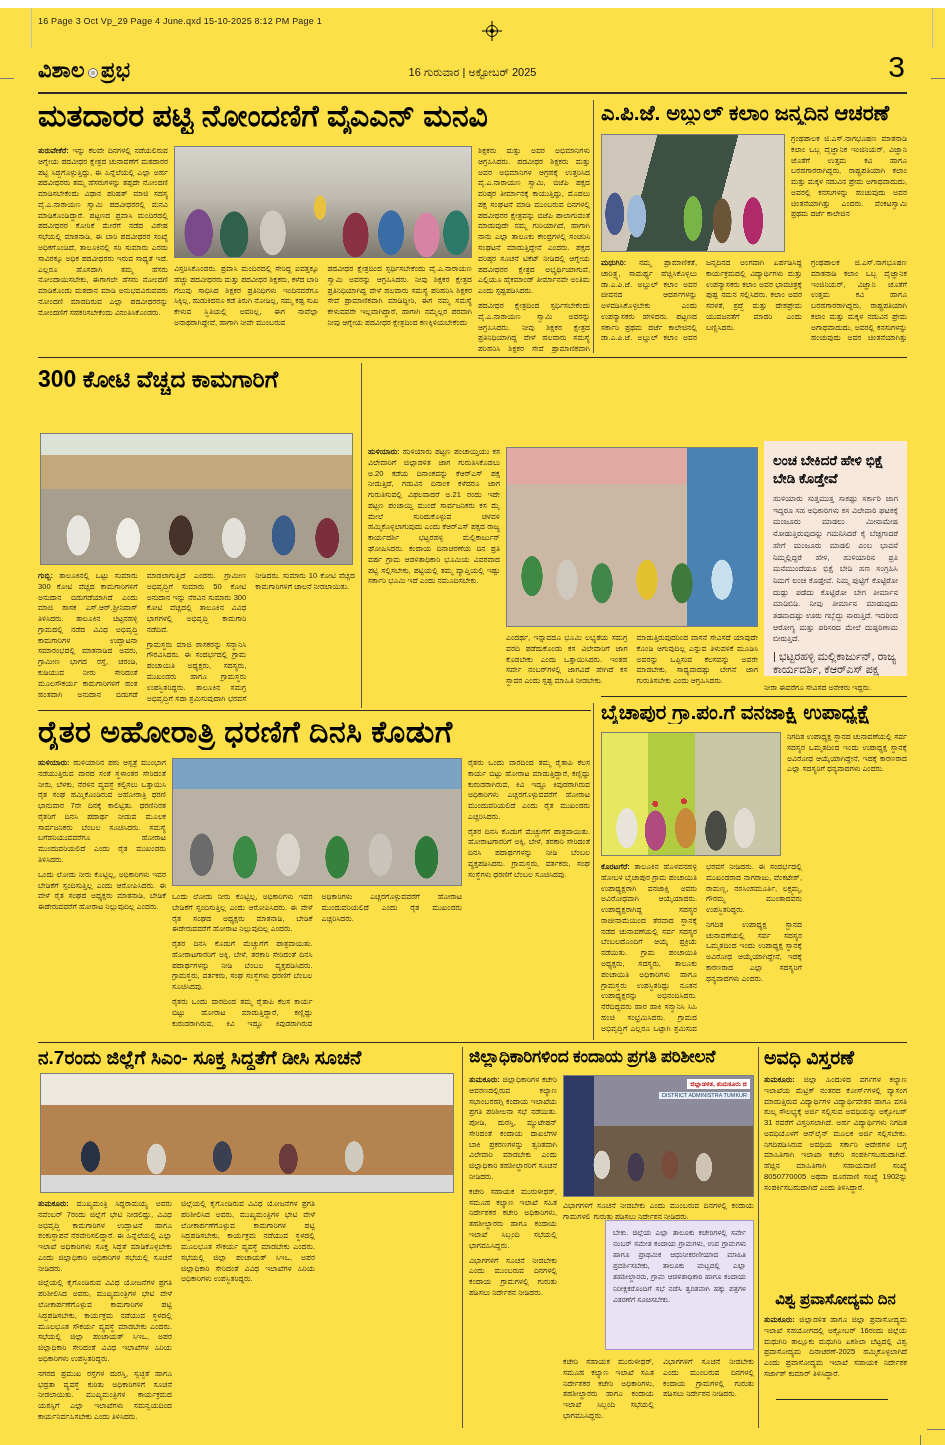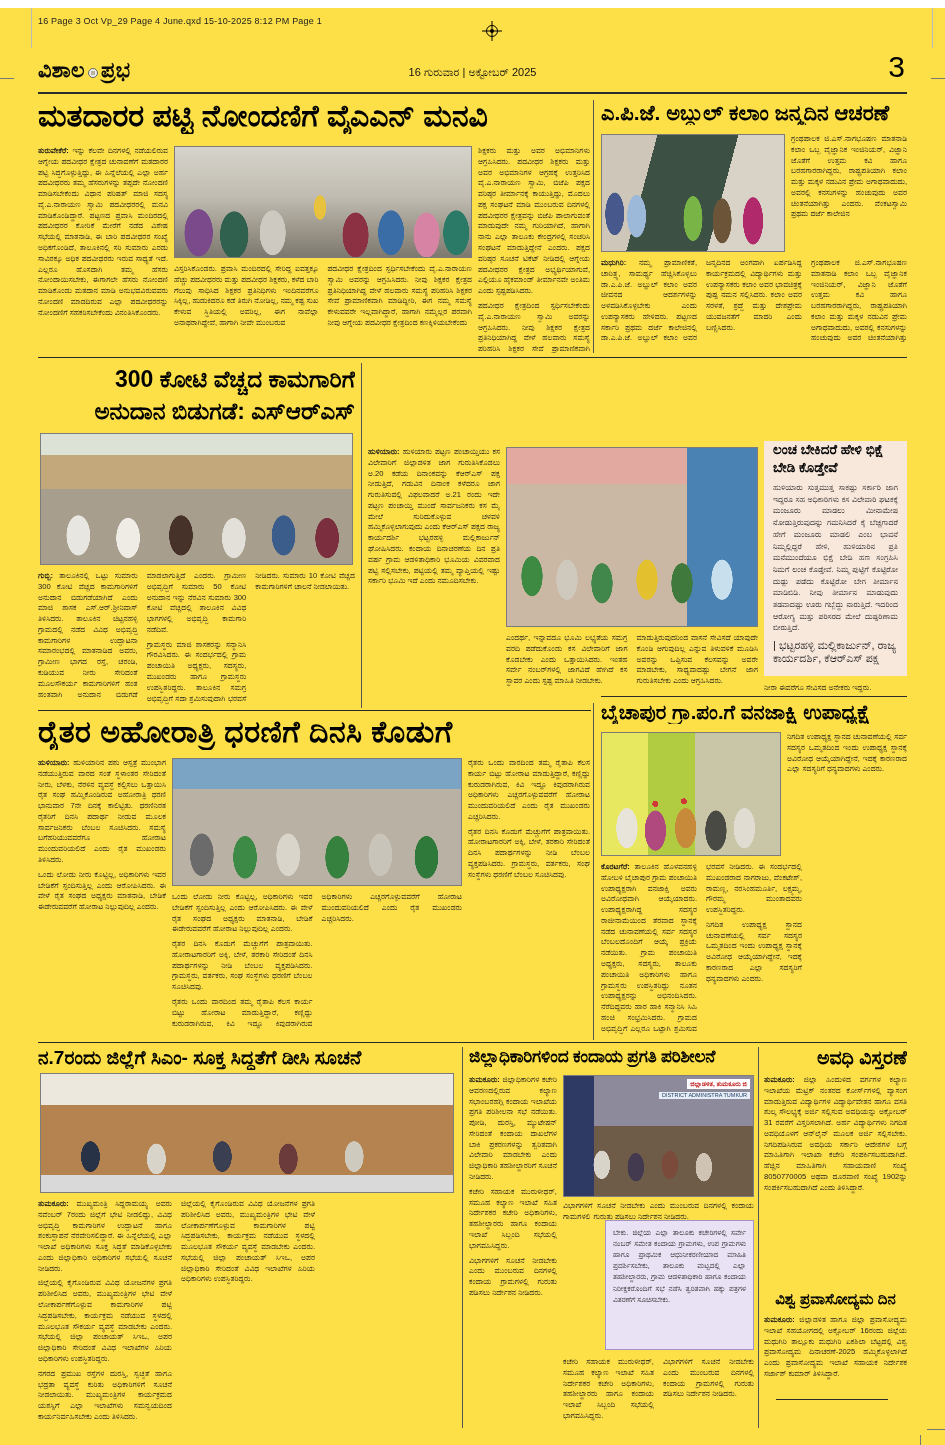--- a/index.html
+++ b/index.html
@@ -9,28 +9,28 @@
   .abs{position:absolute}
   .pinfo{font-size:9px;color:#222;letter-spacing:.2px}
   .mast-title{font-size:21px;font-weight:700;color:#0a0a0a;letter-spacing:.3px}
   .logo-dot{display:inline-block;width:10px;height:10px;border:1.5px solid #666;border-radius:50%;
             background:radial-gradient(circle,#b9b39f 0 40%,#eee 41%);margin:0 3px;vertical-align:middle}
   .dateline-c{font-size:11px;color:#111;text-align:center}
   .pageno{font-size:30px;font-weight:400;color:#000}
   .hr{position:absolute;background:#2b2b2b;height:1px}
   .vd{position:absolute;background:#555;width:1px}
   .hl{position:absolute;font-weight:700;color:#000;margin:0;line-height:1.2;white-space:nowrap;overflow:hidden}
-  .hlc{text-align:right}
+  .hlc{text-align:left}
   .txt{position:absolute;font-size:7.6px;line-height:1.42;text-align:justify;color:#1c1c1c;overflow:hidden}
   .txt p{margin:0 0 4px}
   .dl{font-weight:700}
   .cols2{column-count:2;column-gap:9px;column-fill:auto}
   .cols3{column-count:3;column-gap:9px;column-fill:auto}
   .ph{position:absolute;border:1px solid #7c7c7c;overflow:hidden}
-  .bx{position:absolute;background:#f8e7db;padding:0 9px;overflow:hidden}
+  .bx{position:absolute;background:#f8e7db;padding:11px 9px;overflow:hidden}
   .bx h3{font-size:13.5px;font-weight:700;margin:0 0 6px;line-height:1.3;color:#000}
   .bx .bt{font-size:7.8px;line-height:1.5;text-align:justify;color:#222}
   .bx .at{font-size:11px;font-weight:400;text-align:left;margin-top:5px;color:#222}
   .lav{position:absolute;background:#e9e2f4;border:1px solid #a393c9;padding:6px 7px;
        font-size:7.4px;line-height:1.5;text-align:justify;color:#222;overflow:hidden}
   .subhl{position:absolute;font-weight:700;color:#000;margin:0;line-height:1.2}
   .mark{position:absolute;background:#777}
   .banner1{position:absolute;top:3px;right:3px;background:#fff;color:#c02020;font-size:6.5px;
            font-weight:700;padding:1px 3px;line-height:1.2}
   .banner2{position:absolute;top:16px;right:3px;background:#e8eef5;color:#23406a;font-size:5.5px;
@@ -156,21 +156,21 @@
     <div class="txt cols3" style="left:0;top:160px;width:306px;height:95px">
       <p><b class="dl">ಮಧುಗಿರಿ:</b> <span>ನಮ್ಮ ಪ್ರಾಮಾಣಿಕತೆ, ಚಾರಿತ್ರ್ಯ, ಸಾಮರ್ಥ್ಯ ಹೆಚ್ಚಿಸಿಕೊಳ್ಳಲು ಡಾ.ಎ.ಪಿ.ಜೆ. ಅಬ್ದುಲ್ ಕಲಾಂ ಅವರ ಜೀವನದ ಆದರ್ಶಗಳನ್ನು ಅಳವಡಿಸಿಕೊಳ್ಳಬೇಕು ಎಂದು ಉಪನ್ಯಾಸಕರು ಹೇಳಿದರು. ಪಟ್ಟಣದ ಸರ್ಕಾರಿ ಪ್ರಥಮ ದರ್ಜೆ ಕಾಲೇಜಿನಲ್ಲಿ ಡಾ.ಎ.ಪಿ.ಜೆ. ಅಬ್ದುಲ್ ಕಲಾಂ ಅವರ ಜನ್ಮದಿನದ ಅಂಗವಾಗಿ ಏರ್ಪಡಿಸಿದ್ದ ಕಾರ್ಯಕ್ರಮದಲ್ಲಿ ವಿದ್ಯಾರ್ಥಿಗಳು ಮತ್ತು ಉಪನ್ಯಾಸಕರು ಕಲಾಂ ಅವರ ಭಾವಚಿತ್ರಕ್ಕೆ ಪುಷ್ಪ ನಮನ ಸಲ್ಲಿಸಿದರು. ಕಲಾಂ ಅವರ ಸರಳತೆ, ಶ್ರದ್ಧೆ ಮತ್ತು ದೇಶಪ್ರೇಮ ಯುವಜನತೆಗೆ ಮಾದರಿ ಎಂದು ಬಣ್ಣಿಸಿದರು.</span></p>
       <p>ಗ್ರಂಥಪಾಲಕ ಜಿ.ಎಸ್.ನಾಗಭೂಷಣ ಮಾತನಾಡಿ ಕಲಾಂ ಒಬ್ಬ ವೈಜ್ಞಾನಿಕ ಇಂಜಿನಿಯರ್, ವಿಜ್ಞಾನಿ ಜೊತೆಗೆ ಉತ್ತಮ ಕವಿ ಹಾಗೂ ಬರಹಗಾರರಾಗಿದ್ದರು, ರಾಷ್ಟ್ರಪತಿಯಾಗಿ ಕಲಾಂ ಮತ್ತು ಮಕ್ಕಳ ನಡುವಿನ ಪ್ರೇಮ ಅಗಾಧವಾದುದು, ಅವರಲ್ಲಿ ಕನಸುಗಳನ್ನು ಹಂಚುವುದು ಅವರ ಚಿಂತನೆಯಾಗಿತ್ತು ಎಂದರು. ವೆಂಕಟಸ್ವಾಮಿ ಪ್ರಥಮ ದರ್ಜೆ ಕಾಲೇಜಿನ</p>
     </div>
   </section>
 
   <div class="hr" style="left:38px;top:349px;width:869px"></div>
 
   <section class="abs" style="left:38px;top:355px;width:317px;height:345px;overflow:hidden">
     <h2 class="hl hlc" style="left:0;top:0;width:317px;font-size:23px;white-space:normal;line-height:1.4"><span>300 ಕೋಟಿ ವೆಚ್ಚದ ಕಾಮಗಾರಿಗೆ</span><br>
-        <span>ಅನುದಾನ ಬಿಡುಗಡೆ: ಎಸ್‌ಆರ್‌ಎಸ್</span></h2>
+        </h2>
     <div class="ph p-grant" style="left:2px;top:70px;width:313px;height:132px"></div>
     <div class="txt cols3" style="left:0;top:208px;width:317px;height:135px">
       <p><b class="dl">ಗುಬ್ಬಿ:</b> <span>ತಾಲೂಕಿನಲ್ಲಿ ಒಟ್ಟು ಸುಮಾರು 300 ಕೋಟಿ ವೆಚ್ಚದ ಕಾಮಗಾರಿಗಳಿಗೆ ಅನುದಾನ ಬಿಡುಗಡೆಯಾಗಿದೆ ಎಂದು ಮಾಜಿ ಶಾಸಕ ಎಸ್.ಆರ್.ಶ್ರೀನಿವಾಸ್ ತಿಳಿಸಿದರು. ತಾಲೂಕಿನ ಚಿಟ್ಟನಹಳ್ಳಿ ಗ್ರಾಮದಲ್ಲಿ ನಡೆದ ವಿವಿಧ ಅಭಿವೃದ್ಧಿ ಕಾಮಗಾರಿಗಳ ಉದ್ಘಾಟನಾ ಸಮಾರಂಭದಲ್ಲಿ ಮಾತನಾಡಿದ ಅವರು, ಗ್ರಾಮೀಣ ಭಾಗದ ರಸ್ತೆ, ಚರಂಡಿ, ಕುಡಿಯುವ ನೀರು ಸೇರಿದಂತೆ ಮೂಲಸೌಕರ್ಯ ಕಾಮಗಾರಿಗಳಿಗೆ ಹಂತ ಹಂತವಾಗಿ ಅನುದಾನ ಬಿಡುಗಡೆ ಮಾಡಲಾಗುತ್ತಿದೆ ಎಂದರು. ಗ್ರಾಮೀಣ ಅಭಿವೃದ್ಧಿಗೆ ಸುಮಾರು 50 ಕೋಟಿ ಅನುದಾನ ಇನ್ನು ನೆರವಿನ ಸುಮಾರು 300 ಕೋಟಿ ವೆಚ್ಚದಲ್ಲಿ ತಾಲೂಕಿನ ವಿವಿಧ ಭಾಗಗಳಲ್ಲಿ ಅಭಿವೃದ್ಧಿ ಕಾಮಗಾರಿ ನಡೆದಿವೆ.</span></p>
       <p>ಗ್ರಾಮಸ್ಥರು ಮಾಜಿ ಶಾಸಕರನ್ನು ಸನ್ಮಾನಿಸಿ ಗೌರವಿಸಿದರು. ಈ ಸಂದರ್ಭದಲ್ಲಿ ಗ್ರಾಮ ಪಂಚಾಯಿತಿ ಅಧ್ಯಕ್ಷರು, ಸದಸ್ಯರು, ಮುಖಂಡರು ಹಾಗೂ ಗ್ರಾಮಸ್ಥರು ಉಪಸ್ಥಿತರಿದ್ದರು. ತಾಲೂಕಿನ ಸಮಗ್ರ ಅಭಿವೃದ್ಧಿಗೆ ಸದಾ ಶ್ರಮಿಸುವುದಾಗಿ ಭರವಸೆ ನೀಡಿದರು. ಸುಮಾರು 10 ಕೋಟಿ ವೆಚ್ಚದ ಕಾಮಗಾರಿಗಳಿಗೆ ಚಾಲನೆ ನೀಡಲಾಯಿತು.</p>
     </div>
   </section>
 
   <div class="vd" style="left:361px;top:355px;height:345px"></div>
 
   <section class="abs" style="left:368px;top:355px;width:539px;height:345px;overflow:hidden">

